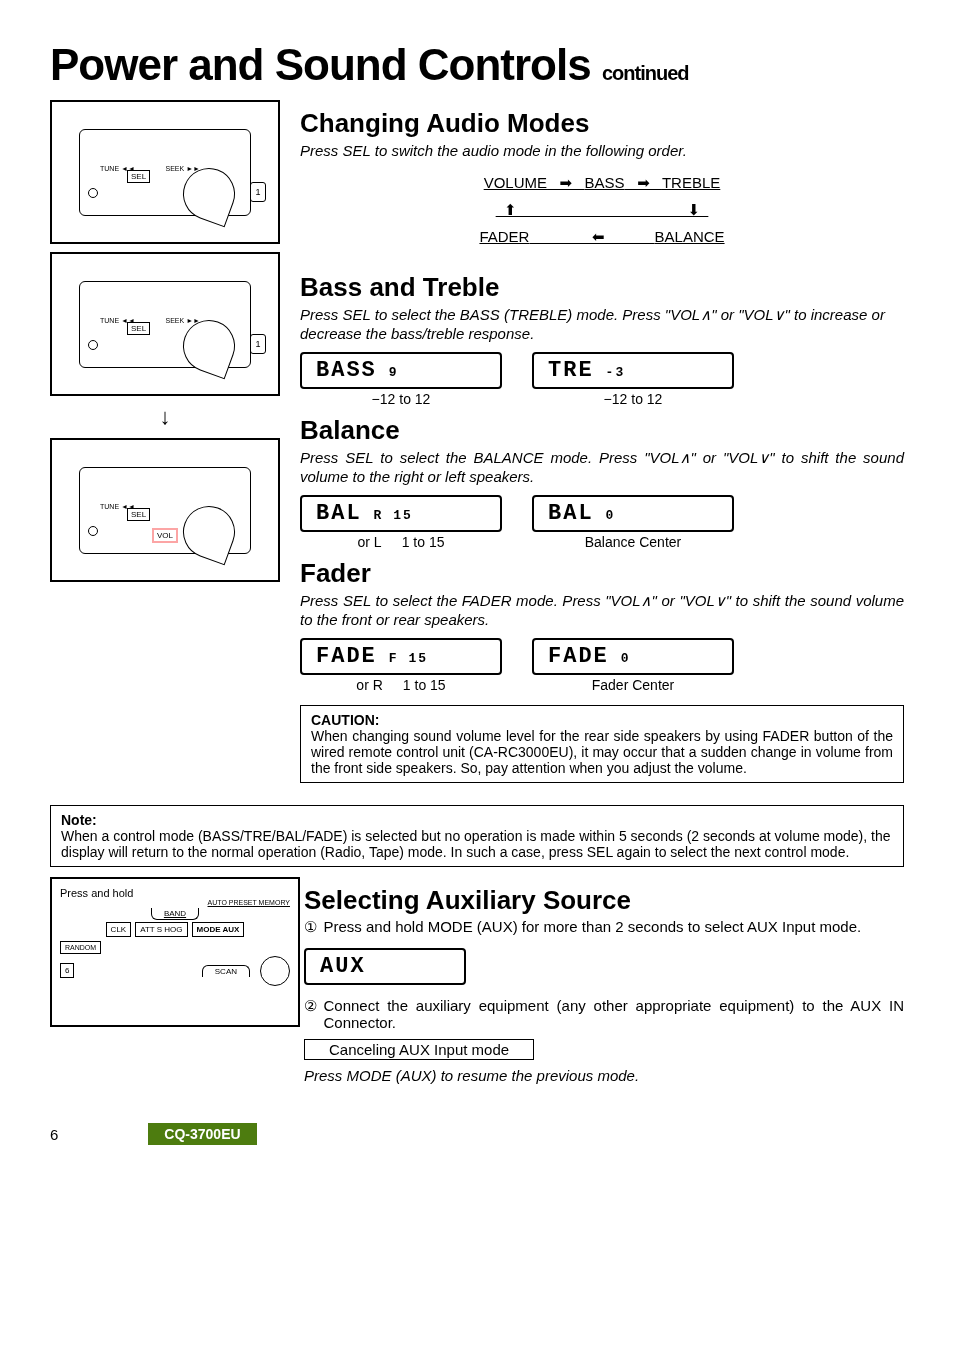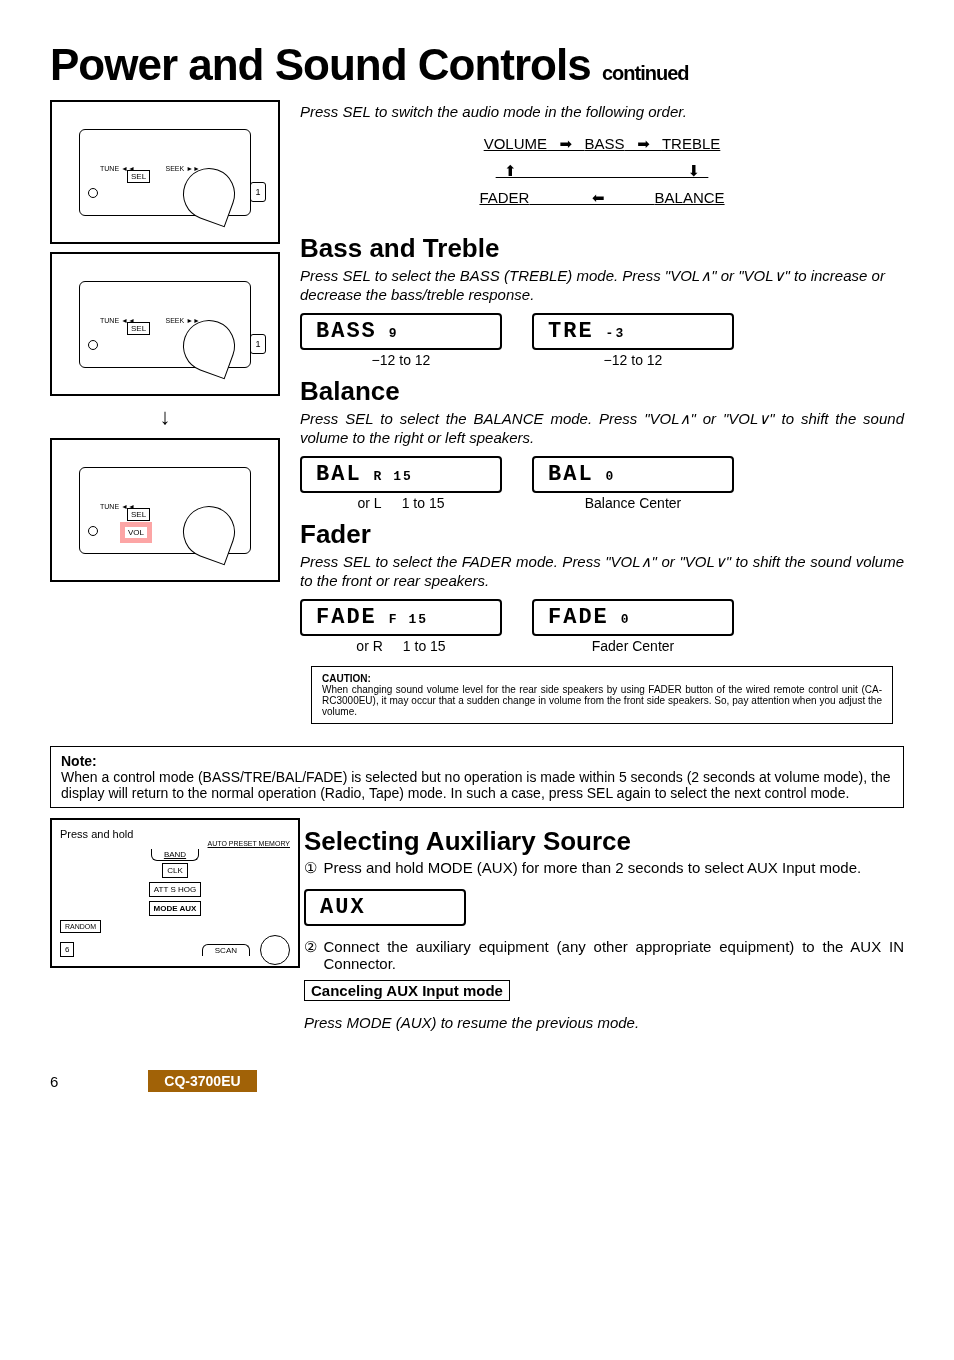--- a/index.html
+++ b/index.html
@@ -88,22 +88,22 @@
   .lcd .small { font-size: 13px; }
   .range-label {
     font-size: 14px;
     margin-top: 2px;
     display: flex;
     gap: 20px;
   }
   .caution-box {
     border: 1.5px solid #000;
     padding: 6px 10px;
-    margin: 12px 11px;
-    font-size: 10px;
+    margin: 12px 0;
+    font-size: 14px;
     text-align: justify;
   }
   .caution-box .label { font-weight: bold; }
   .note-box {
     border: 1.5px solid #000;
     padding: 6px 10px;
     margin: 10px 0;
     font-size: 14px;
   }
   .note-box .label { font-weight: bold; }
@@ -115,32 +115,32 @@
   .figure-box2 {
     border: 2px solid #000;
     width: 230px;
     height: 130px;
     font-size: 9px;
     position: relative;
   }
   .cancel-label {
     display: inline-block;
     border: 1.5px solid #000;
-    padding: 1px 6px;
-    font-weight: bold;
-    margin: 8px 0 10px 0;
+    padding: 1px 24px;
+    font-weight: normal;
+    margin: 8px 0 4px 0;
   }
   .footer-row {
     display: flex;
     align-items: center;
     gap: 90px;
     margin-top: 30px;
   }
   .model-tag {
-    background: #a16207;
+    background: #4d7c0f;
     color: #fff;
     font-weight: bold;
     padding: 3px 16px;
     font-size: 14px;
   }
   .arrow-down {
     text-align: center;
     font-size: 22px;
     font-weight: bold;
   }
@@ -168,23 +168,23 @@
   }
   .panel .seek {
     position: absolute;
     top: 35px;
     right: 50px;
     font-size: 7px;
   }
   .panel .vol {
     position: absolute;
     bottom: 10px;
-    left: 40px;
+    left: 72px;
     font-size: 8px;
-    border: 5px solid #fca5a5;
+    border: 2px solid #fca5a5;
     padding: 1px 3px;
   }
   .panel .circle {
     position: absolute;
     left: 8px;
     top: 58px;
     width: 8px;
     height: 8px;
     border: 1.5px solid #000;
     border-radius: 50%;
@@ -254,20 +254,21 @@
         <span class="tune">TUNE ◄◄</span>
         <span class="sel">SEL</span>
         <span class="vol">VOL</span>
         <span class="circle"></span>
         <div class="hand"></div>
       </div>
     </div>
   </div>
 
   <div class="content-col">
+    <h2>Changing Audio Modes</h2>
     <p>Press SEL to switch the audio mode in the following order.</p>
     <div class="mode-cycle">
       <span>VOLUME</span>
       &nbsp;&nbsp;➡&nbsp;&nbsp;
       <span>BASS</span>
       &nbsp;&nbsp;➡&nbsp;&nbsp;
       <span>TREBLE</span>
       <br>
       &nbsp;&nbsp;⬆&nbsp;&nbsp;&nbsp;&nbsp;&nbsp;&nbsp;&nbsp;&nbsp;&nbsp;&nbsp;&nbsp;&nbsp;&nbsp;&nbsp;&nbsp;&nbsp;&nbsp;&nbsp;&nbsp;&nbsp;&nbsp;&nbsp;&nbsp;&nbsp;&nbsp;&nbsp;&nbsp;&nbsp;&nbsp;&nbsp;&nbsp;&nbsp;&nbsp;&nbsp;&nbsp;&nbsp;&nbsp;&nbsp;&nbsp;&nbsp;&nbsp;⬇&nbsp;&nbsp;
       <br>
@@ -359,21 +360,21 @@
   <span>When a control mode (BASS/TRE/BAL/FADE) is selected but no operation is made within 5 seconds (2 seconds at volume mode), the display will return to the normal operation (Radio, Tape) mode. In such a case, press SEL again to select the next control mode.</span>
 </div>
 
 <div class="aux-row">
   <div class="figure-box2 fig4">
     <div class="press-hold">Press and hold</div>
     <div style="text-align:right;font-size:7px;text-decoration:underline;">AUTO PRESET MEMORY</div>
     <div style="text-align:center;margin:2px 0;">
       <span class="btn" style="border-top:none;border-radius:0 0 6px 6px;padding:1px 12px;text-decoration:underline;">BAND</span>
     </div>
-    <div class="row" style="justify-content:center;margin:4px 0;flex-direction:column;">
+    <div class="row" style="justify-content:center;margin:4px 0;">
       <span class="btn">CLK</span>
       <span class="btn">ATT S HOG</span>
       <span class="btn" style="font-weight:bold;">MODE AUX</span>
     </div>
     <div class="row" style="gap:6px;">
       <span class="btn" style="font-size:7px;">RANDOM</span>
     </div>
     <div class="row" style="gap:10px;margin-top:2px;">
       <span class="btn">6</span>
       <span style="flex:1"></span>

